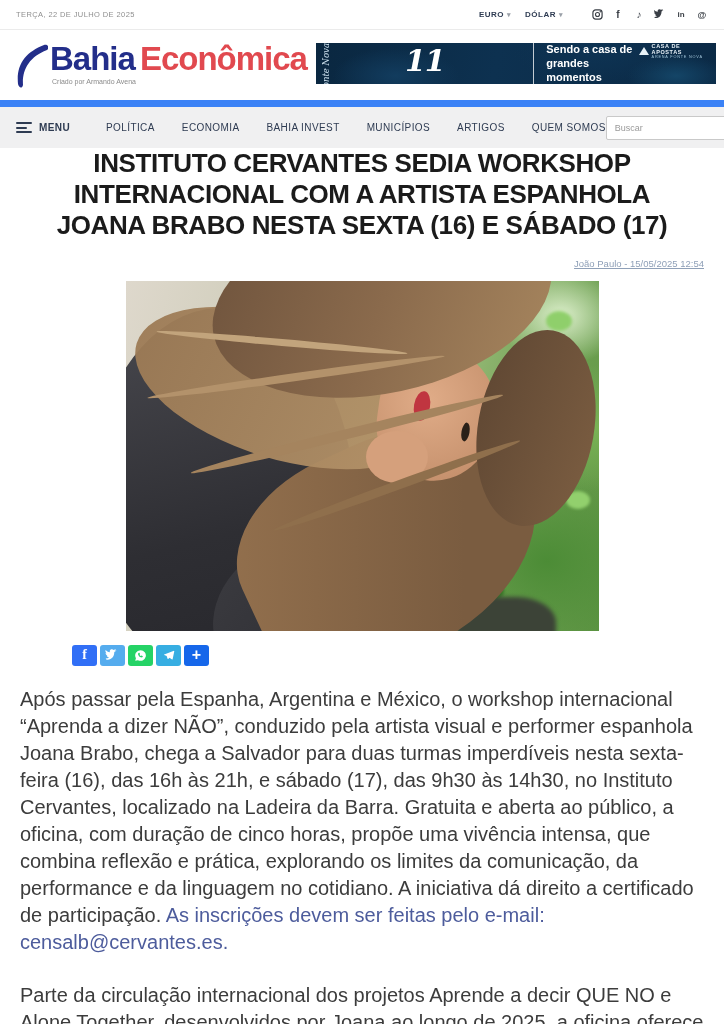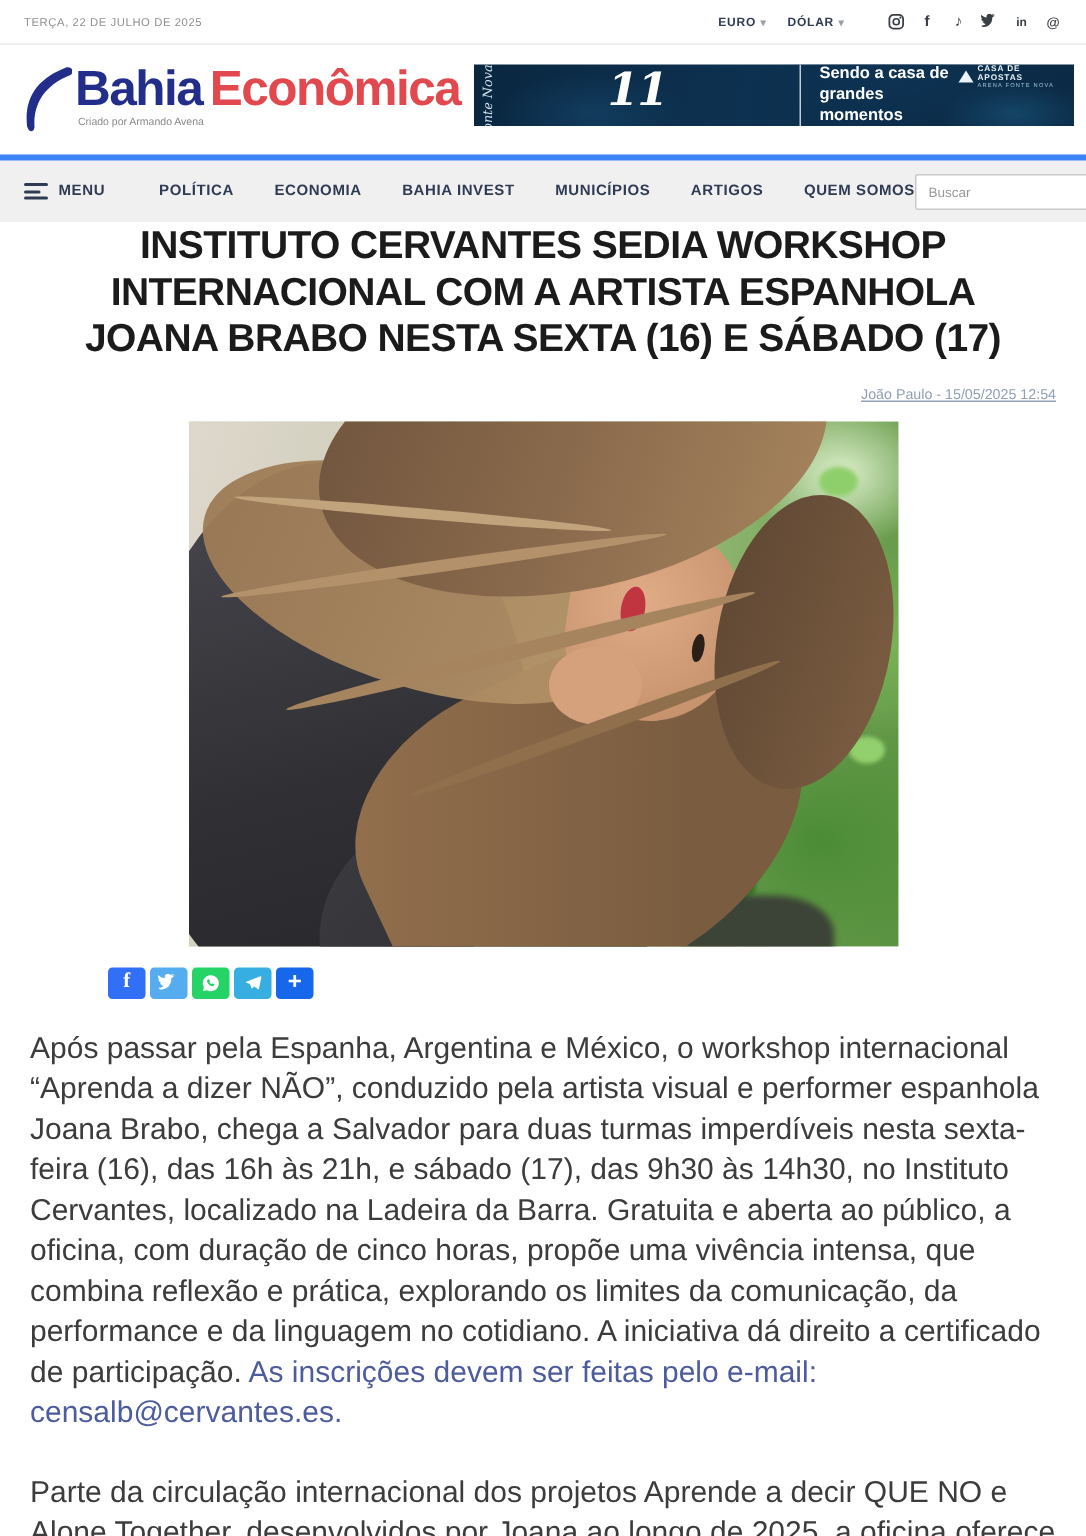--- a/index.html
+++ b/index.html
@@ -12,21 +12,21 @@
   .topbar-date { font-size:7.5px; color:#8f8f8f; letter-spacing:.4px; }
   .topbar-right { display:flex; align-items:center; gap:14px; }
   .currency { font-size:8px; font-weight:bold; color:#2e3b52; letter-spacing:.5px; cursor:pointer; }
   .currency .caret { color:#9aa0a8; font-size:7px; margin-left:3px; }
   .socials { display:flex; align-items:center; gap:9px; margin-left:14px; }
   .soc { width:12px; height:12px; display:flex; align-items:center; justify-content:center;
          font-size:10px; font-weight:bold; color:#3a3f46; }
   .soc svg { display:block; }
 
   
-  .header { position:relative; height:77px; border-bottom:4px solid #3b82f6; }
+  .header { position:relative; height:77px; border-bottom:7px solid #3b82f6; }
   .logo { position:absolute; left:14px; top:12px; display:flex; align-items:flex-start; }
   .logo-swoosh { margin-right:2px; margin-top:2px; }
   .logo-textwrap { display:flex; flex-direction:column; }
   .logo-words { font-size:33px; font-weight:bold; letter-spacing:-1px; line-height:1; }
   .logo-w1 { color:#232e8a; }
   .logo-w2 { color:#e1494f; margin-left:5px; }
   .logo-tag { font-size:7px; color:#8a8a8a; margin-top:3px; margin-left:2px; }
 
   .banner { position:absolute; right:8px; top:13px; width:400px; height:41px;
             background:
@@ -49,21 +49,21 @@
   .brand-sub { font-size:3.8px; color:#9fc3d8; letter-spacing:.8px; }
 
   
   .nav { height:41px; background:#f0f0f1; display:flex; align-items:center; padding:12px 16px; }
   .menu-btn { display:flex; align-items:center; gap:7px; cursor:pointer; margin-right:36px; }
   .hamburger { display:flex; flex-direction:column; gap:2.5px; }
   .hamburger i { display:block; height:2px; width:16px; background:#2e3b52; border-radius:1px; }
   .hamburger i:nth-child(2) { width:11px; }
   .nav-label { font-size:10px; font-weight:bold; color:#2e3b52; letter-spacing:.4px; }
   .nav-items { display:flex; align-items:center; gap:27px; }
-  .nav-item { font-size:10px; font-weight:bold; color:#2e3b52; letter-spacing:.4px; cursor:pointer; white-space:nowrap; }
+  .nav-item { font-size:10px; font-weight:normal; color:#2e3b52; letter-spacing:.4px; cursor:pointer; white-space:nowrap; }
   .search-box { margin-left:auto; display:flex; align-items:center; }
   .search-input { width:158px; height:24px; border:1px solid #c9c9c9; border-radius:2px 0 0 2px;
                   font-size:9px; padding:0 8px; color:#444; outline:none; }
   .search-input::placeholder { color:#9a9a9a; }
 
   
   .article { padding:0 20px; }
   .breadcrumb { text-align:center; font-size:8.5px; color:#2e3b52; letter-spacing:.4px; margin:21px 0 8px; }
   .breadcrumb .bc-home { font-weight:bold; text-decoration:underline; cursor:pointer; }
   .breadcrumb .bc-sep { margin:0 4px; color:#55606f; }

